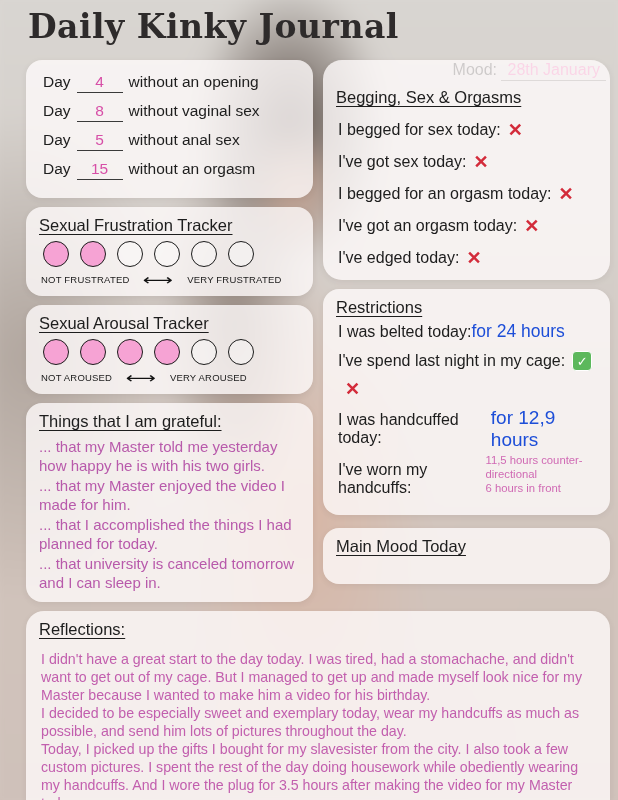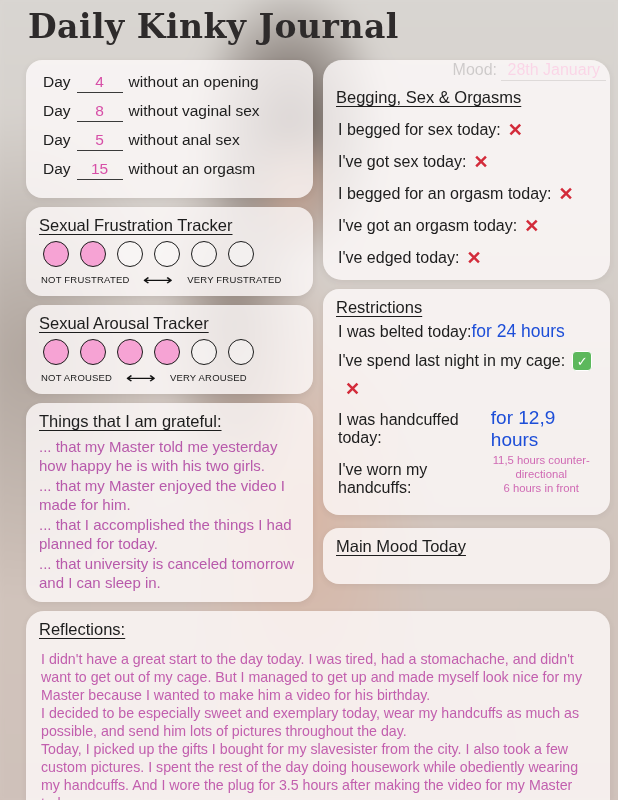--- a/index.html
+++ b/index.html
@@ -62,21 +62,21 @@
   .mark-cross{color:#d32b3a; font-weight:bold; font-size:18px; margin-left:7px; line-height:1;}
   .mark-check{
     background:#5cb85c; color:#fff; border-radius:4px; width:18px; height:18px;
     display:inline-flex; align-items:center; justify-content:center; font-size:13px; margin-left:7px;
     border:1px solid #fff;
   }
   
   .restr-row{display:flex; align-items:center; font-size:16px; color:#1d1d1d; margin:0 0 9px 2px;}
   .val-pink{color:#1d4ed8; font-size:17.5px;}
   .val-pink.big{font-size:19px;}
-  .val-small{color:#d06ab4; font-size:11.3px; line-height:1.25; margin-left:22px; max-width:140px;text-align:center;}
+  .val-small{color:#d06ab4; font-size:11.3px; line-height:1.25; margin-left:22px; max-width:140px;}
   
   .mood-value{color:#c653ab; font-size:19px; margin:4px 0 2px 2px;}
   
   .reflections{margin-top:9px; border-radius:18px;}
   .refl-text{color:#c25fae; font-size:14.2px; line-height:1.26; margin-left:2px;}
   .refl-text p{margin:0;}
   
   .watermark{
     position:absolute; z-index:2; right:6px; bottom:2px; font-size:21px;
     color:rgba(125,122,118,.85); letter-spacing:.4px;

